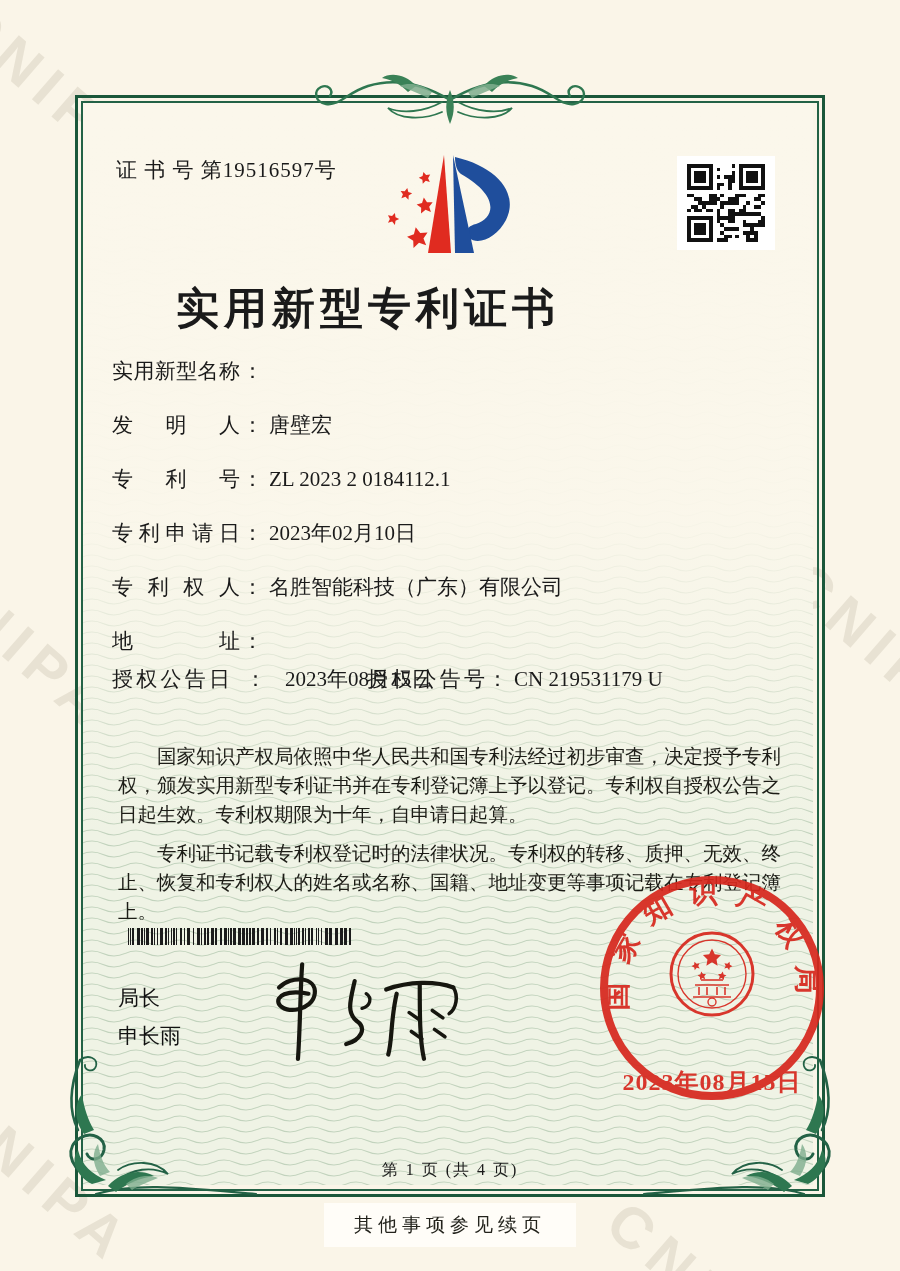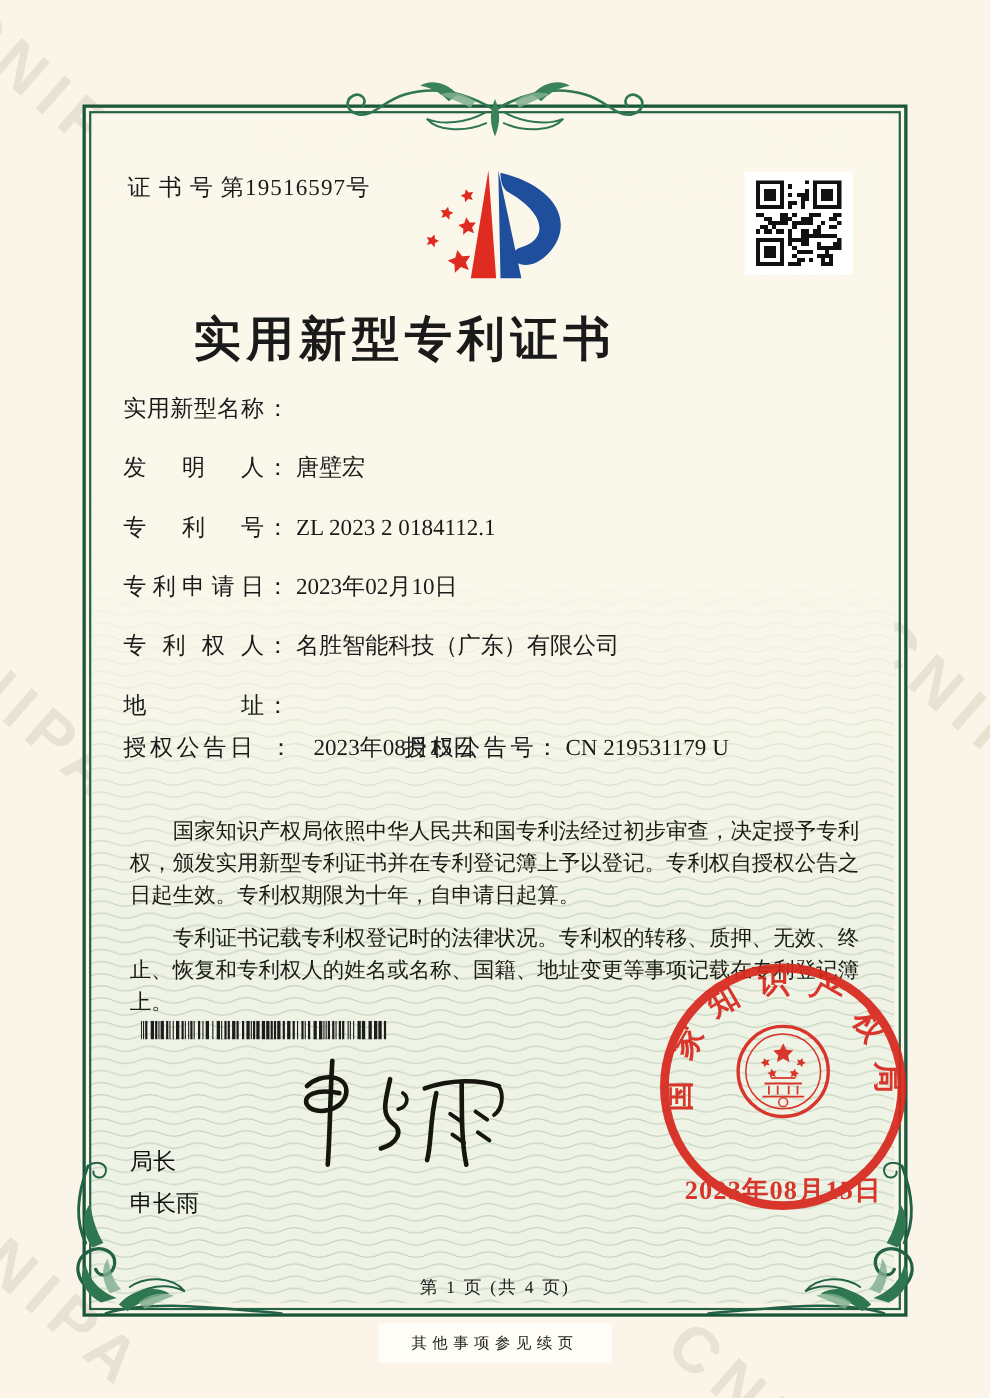--- a/index.html
+++ b/index.html
@@ -48,31 +48,31 @@
   .fvalue{margin-left:6px;max-width:520px;}
   .grant{position:relative;height:30px;}
   .gpair{position:absolute;top:0;display:flex;line-height:30px;}
   .gpair.p1{left:0;gap:13px;}
   .gpair.p2{left:255px;}
   .glabel{width:118px;text-align:justify;text-align-last:justify;}
   .paras{left:118px;top:742px;width:670px;z-index:5;font-size:19.5px;line-height:29px;color:#1c1c16;}
   .paras p{margin:0;text-indent:2em;}
   .paras p + p{margin-top:10px;}
   .barcode{left:128px;top:928px;z-index:5;}
-  .director{left:118px;top:1038px;z-index:6;font-family:"Liberation Sans","DejaVu Sans",sans-serif;
+  .director{left:118px;top:979px;z-index:6;font-family:"Liberation Sans","DejaVu Sans",sans-serif;
     font-size:21px;line-height:38px;color:#111;}
   .signature{left:262px;top:958px;z-index:6;}
   .seal{left:598px;top:874px;z-index:7;}
   .pagenum{left:0;top:1160px;width:900px;text-align:center;font-size:16px;letter-spacing:2px;z-index:5;}
   .footnote{
     left:0;top:1203px;width:900px;text-align:center;z-index:5;
   }
   .footnote span{
     display:inline-block;background:#fffdf8;padding:9px 30px;
-    font-size:14px;letter-spacing:5px;color:#23231c;
+    font-size:19px;letter-spacing:5px;color:#23231c;
   }
 </style>
 </head>
 <body>
 
 <div class="wm" style="left:-14px;top:-12px;">CNIPA</div>
 <div class="wm" style="left:548px;top:362px;">CNIPA</div>
 <div class="wm" style="left:-44px;top:545px;">CNIPA</div>
 <div class="wm" style="left:818px;top:548px;">CNIPA</div>
 <div class="wm" style="left:528px;top:928px;">CNIPA</div>

